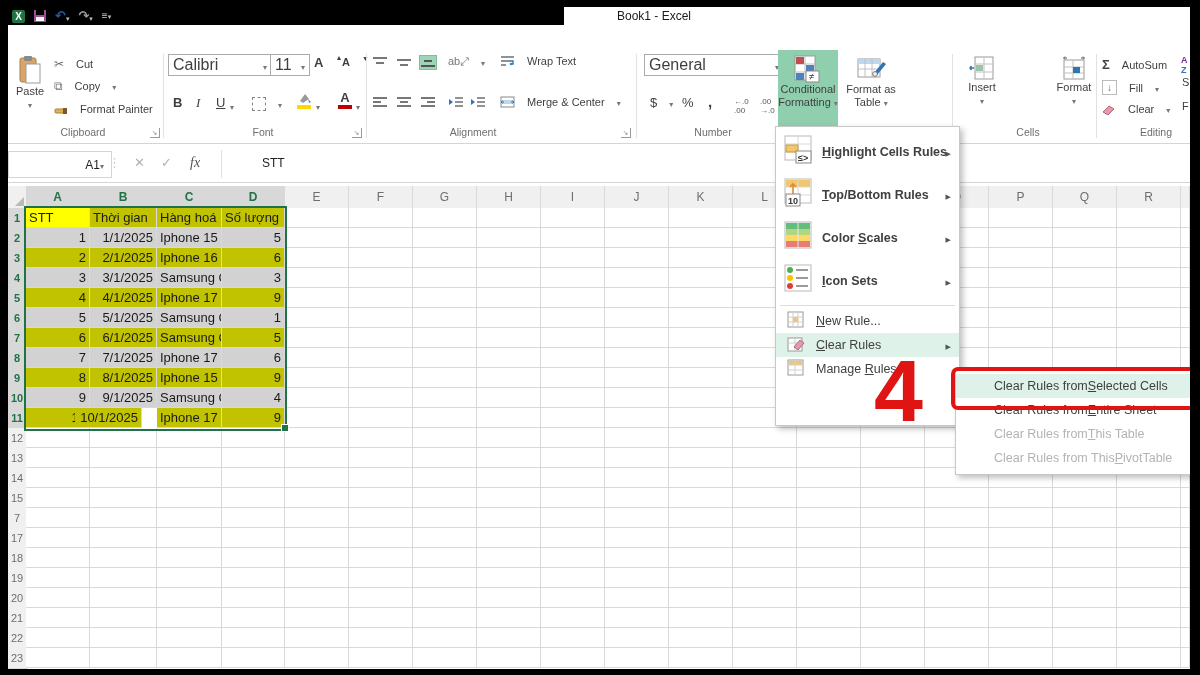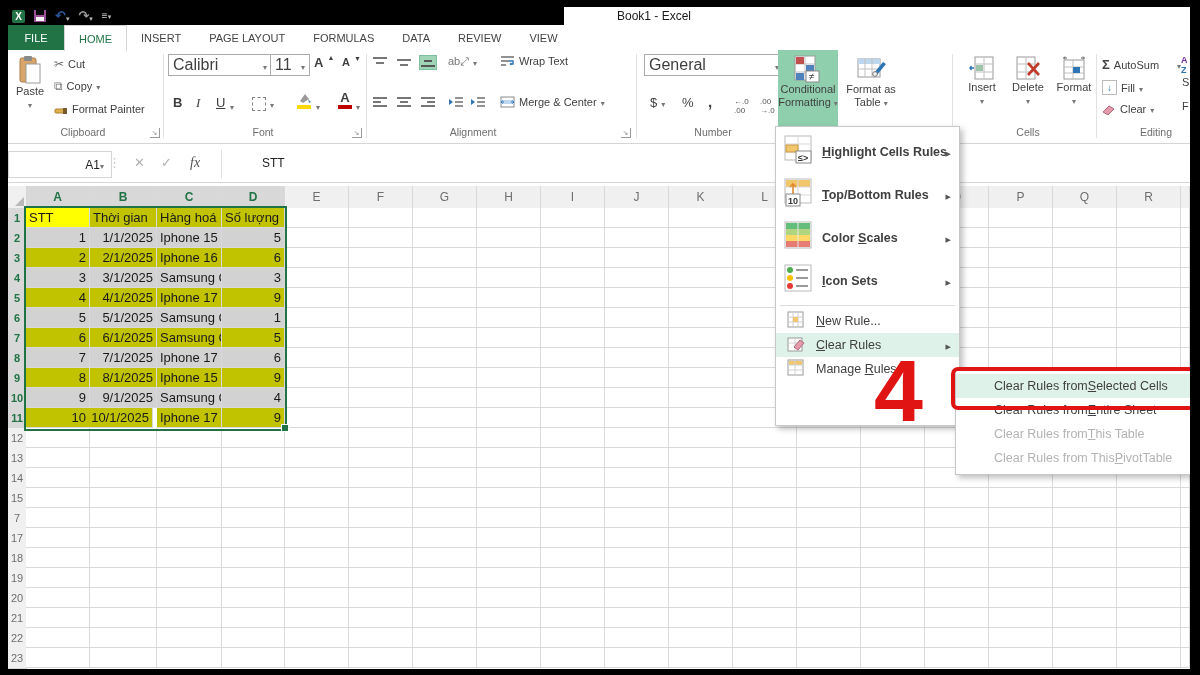--- a/index.html
+++ b/index.html
@@ -24,21 +24,21 @@
   
   .tabs{position:absolute;left:0;top:18px;width:1182px;height:25px;display:flex;align-items:stretch;background:#fff;border-bottom:1px solid #e1e1e1;}
   .tab{display:flex;align-items:center;padding:0 14px;font-size:11px;color:#444;cursor:default;}
   .tab.file{background:#217346;color:#fff;width:28px;justify-content:center;}
   .tab.active{background:#fff;color:#217346;border:1px solid #d5d5d5;border-bottom:none;margin-bottom:-1px;z-index:2;}
   
   .ribbon{position:absolute;left:0;top:43px;width:1182px;height:93px;background:#fff;border-bottom:1px solid #d5d5d5;font-size:11px;color:#3f3f3f;}
   .gsep{position:absolute;top:4px;height:84px;width:1px;background:#e2e2e2;}
   .group-label{position:absolute;top:76px;font-size:10.5px;color:#6e6e6e;text-align:center;}
   .launcher{position:absolute;top:78px;width:9px;height:9px;color:#8a8a8a;font-size:7px;line-height:9px;text-align:center;border-right:1px solid #9a9a9a;border-bottom:1px solid #9a9a9a;}
-  .rbtn{position:absolute;display:flex;align-items:center;gap:4px;white-space:nowrap;}
+  .rbtn{position:absolute;display:flex;align-items:center;gap:12px;white-space:nowrap;}
   .combo{position:absolute;border:1px solid #ababab;background:#fff;font-size:16px;display:flex;align-items:center;padding:0 4px;justify-content:space-between;}
   .cut-glyph::before{content:"✂";color:#666;font-size:12px;}
   .copy-glyph::before{content:"⧉";color:#777;font-size:12px;}
   .sigma::before{content:"Σ";font-weight:bold;font-size:13px;color:#444;}
   .fillbox{width:13px;height:13px;border:1px solid #bbb;display:inline-flex;align-items:center;justify-content:center;}
   .fillbox::before{content:"↓";color:#2e75b6;font-size:10px;font-weight:bold;}
   .bigbtn{position:absolute;top:0;height:76px;display:flex;flex-direction:column;align-items:center;justify-content:flex-start;padding-top:5px;line-height:13px;text-align:center;}
   .cf-pressed{background:#8fcfae;}
   .bordersq{width:12px;height:12px;border:1px dashed #848484;display:inline-block;}
   .ab-letter{font-weight:bold;font-size:13px;}
@@ -101,30 +101,20 @@
           <span class="qat-caret"></span>
         </span>
       <span class="qat-ic">
           <span class="redo-ic">↷</span>
           <span class="qat-caret"></span>
         </span>
       <span class="qat-ic qat-more">≡<span class="qat-caret"></span></span>
     </div>
     <div class="title-text">Book1 - Excel</div>
 
-    <div class="tabs" id="tabs">
-        <div class="tab file">FILE</div>
-        <div class="tab active">HOME</div>
-        <div class="tab">INSERT</div>
-        <div class="tab">PAGE LAYOUT</div>
-        <div class="tab">FORMULAS</div>
-        <div class="tab">DATA</div>
-        <div class="tab">REVIEW</div>
-        <div class="tab">VIEW</div>
-      </div>
 
     <div class="ribbon">
 
       <div class="bigbtn" style="left:2px;width:40px;">
         <svg width="24" height="30">
             <rect x="2" y="3" width="16" height="24" rx="2" fill="#d9a66a" stroke="#a87c48"></rect>
             <rect x="6" y="1" width="8" height="5" rx="1" fill="#8a8a8a"></rect>
             <rect x="8" y="9" width="14" height="19" fill="#fff" stroke="#9a9a9a"></rect>
           </svg>
         <span>Paste</span>
@@ -322,31 +312,20 @@
       <div class="bigbtn" style="left:952px;width:44px;">
         <svg width="26" height="26">
             <rect x="6" y="2" width="18" height="22" fill="#fff" stroke="#9a9a9a"></rect>
             <line x1="15" y1="2" x2="15" y2="24" stroke="#c0c0c0"></line>
             <line x1="6" y1="9" x2="24" y2="9" stroke="#c0c0c0"></line>
             <line x1="6" y1="17" x2="24" y2="17" stroke="#c0c0c0"></line>
             <rect x="7" y="10" width="7" height="6" fill="#9dc3a9"></rect>
             <path d="M5 13 l-4 0 m1.5-2 L1 13 l1.5 2" stroke="#2e75b6" fill="none" stroke-width="1.4"></path>
           </svg>
         <span>Insert</span>
-        <span class="caret"></span>
-      </div>
-      <div class="bigbtn" style="left:998px;width:44px;">
-        <svg width="26" height="26">
-            <rect x="2" y="2" width="18" height="22" fill="#fff" stroke="#9a9a9a"></rect>
-            <line x1="11" y1="2" x2="11" y2="24" stroke="#c0c0c0"></line>
-            <line x1="2" y1="9" x2="20" y2="9" stroke="#c0c0c0"></line>
-            <line x1="2" y1="17" x2="20" y2="17" stroke="#c0c0c0"></line>
-            <path d="M13 8 L24 20 M24 8 L13 20" stroke="#c0392b" stroke-width="2.6"></path>
-          </svg>
-        <span>Delete</span>
         <span class="caret"></span>
       </div>
       <div class="bigbtn" style="left:1044px;width:44px;">
         <svg width="26" height="26">
             <path d="M6 3 l-3 0 m1-1.5 L2.5 3 4 4.5 M20 3 l3 0 m-1-1.5 L23.5 3 22 4.5" stroke="#555" fill="none"></path>
             <rect x="3" y="5" width="20" height="19" fill="#fff" stroke="#9a9a9a"></rect>
             <line x1="12" y1="5" x2="12" y2="24" stroke="#c0c0c0"></line>
             <line x1="3" y1="12" x2="23" y2="12" stroke="#c0c0c0"></line>
             <line x1="3" y1="18" x2="23" y2="18" stroke="#c0c0c0"></line>
             <rect x="12" y="12" width="7" height="6" fill="#2e75b6"></rect>
@@ -612,21 +591,21 @@
         <div class="cell" style="left: 725px; top: 202px; width: 64px; background: rgb(255, 255, 255);"></div>
         <div class="cell" style="left: 789px; top: 202px; width: 64px; background: rgb(255, 255, 255);"></div>
         <div class="cell" style="left: 853px; top: 202px; width: 64px; background: rgb(255, 255, 255);"></div>
         <div class="cell" style="left: 917px; top: 202px; width: 64px; background: rgb(255, 255, 255);"></div>
         <div class="cell" style="left: 981px; top: 202px; width: 64px; background: rgb(255, 255, 255);"></div>
         <div class="cell" style="left: 1045px; top: 202px; width: 64px; background: rgb(255, 255, 255);"></div>
         <div class="cell" style="left: 1109px; top: 202px; width: 64px; background: rgb(255, 255, 255);"></div>
         <div class="cell" style="left: 1173px; top: 202px; width: 9px; background: rgb(255, 255, 255);"></div>
         <div class="rowhead sel" style="top: 222px;">11</div>
         <div class="cell" style="left: 18px; top: 222px; width: 64px; text-align: right; background: rgb(194, 195, 0);">10</div>
-        <div class="cell" style="left: 78px; top: 222px; width: 67px; text-align: right; background: rgb(194, 195, 0);">10/1/2025</div>
+        <div class="cell" style="left: 67px; top: 222px; width: 67px; text-align: right; background: rgb(194, 195, 0);">10/1/2025</div>
         <div class="cell" style="left: 149px; top: 222px; width: 65px; text-align: left; background: rgb(194, 195, 0);">Iphone 17</div>
         <div class="cell" style="left: 214px; top: 222px; width: 63px; text-align: right; background: rgb(194, 195, 0);">9</div>
         <div class="cell" style="left: 277px; top: 222px; width: 64px; background: rgb(255, 255, 255);"></div>
         <div class="cell" style="left: 341px; top: 222px; width: 64px; background: rgb(255, 255, 255);"></div>
         <div class="cell" style="left: 405px; top: 222px; width: 64px; background: rgb(255, 255, 255);"></div>
         <div class="cell" style="left: 469px; top: 222px; width: 64px; background: rgb(255, 255, 255);"></div>
         <div class="cell" style="left: 533px; top: 222px; width: 64px; background: rgb(255, 255, 255);"></div>
         <div class="cell" style="left: 597px; top: 222px; width: 64px; background: rgb(255, 255, 255);"></div>
         <div class="cell" style="left: 661px; top: 222px; width: 64px; background: rgb(255, 255, 255);"></div>
         <div class="cell" style="left: 725px; top: 222px; width: 64px; background: rgb(255, 255, 255);"></div>

